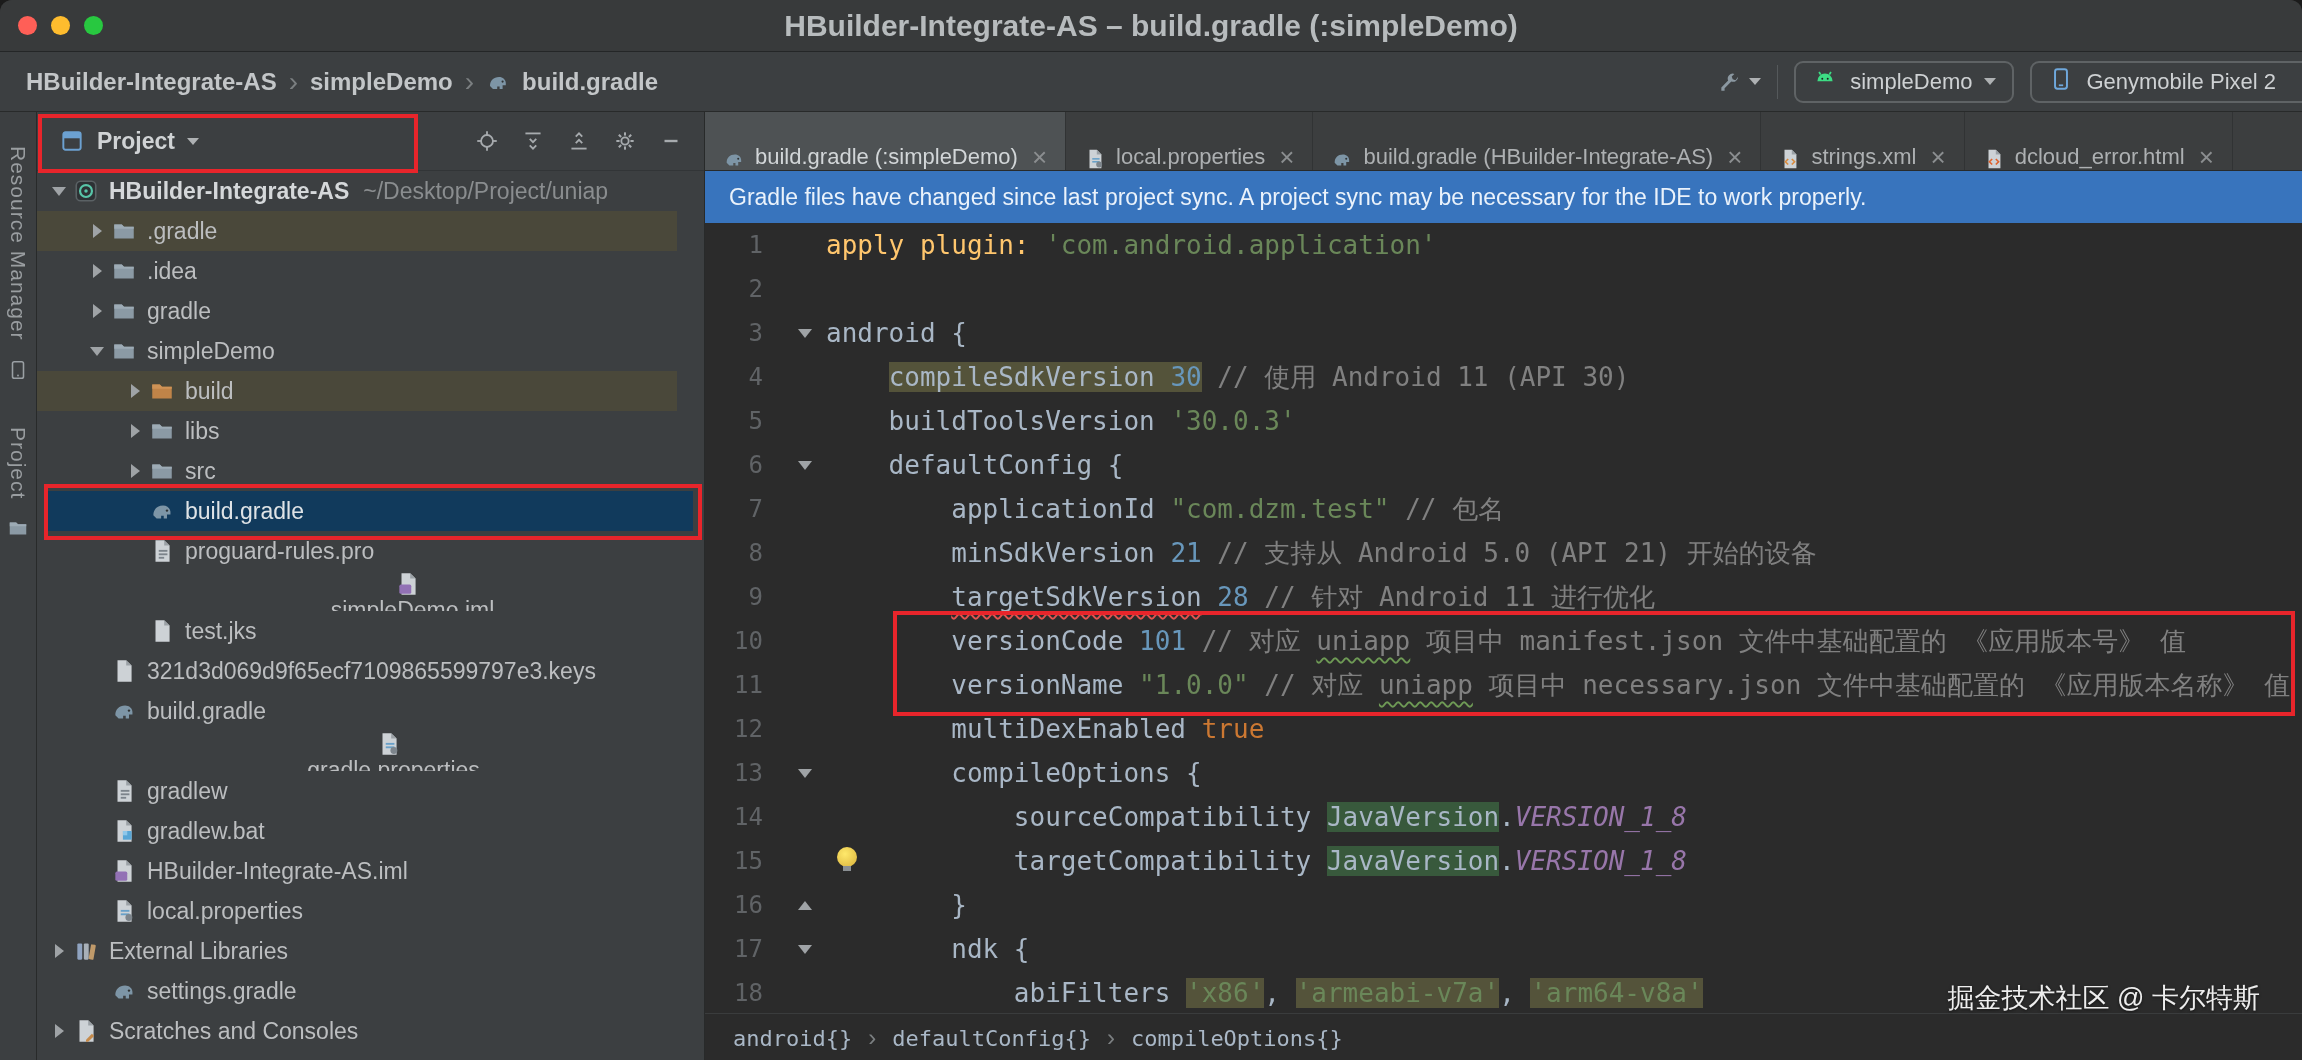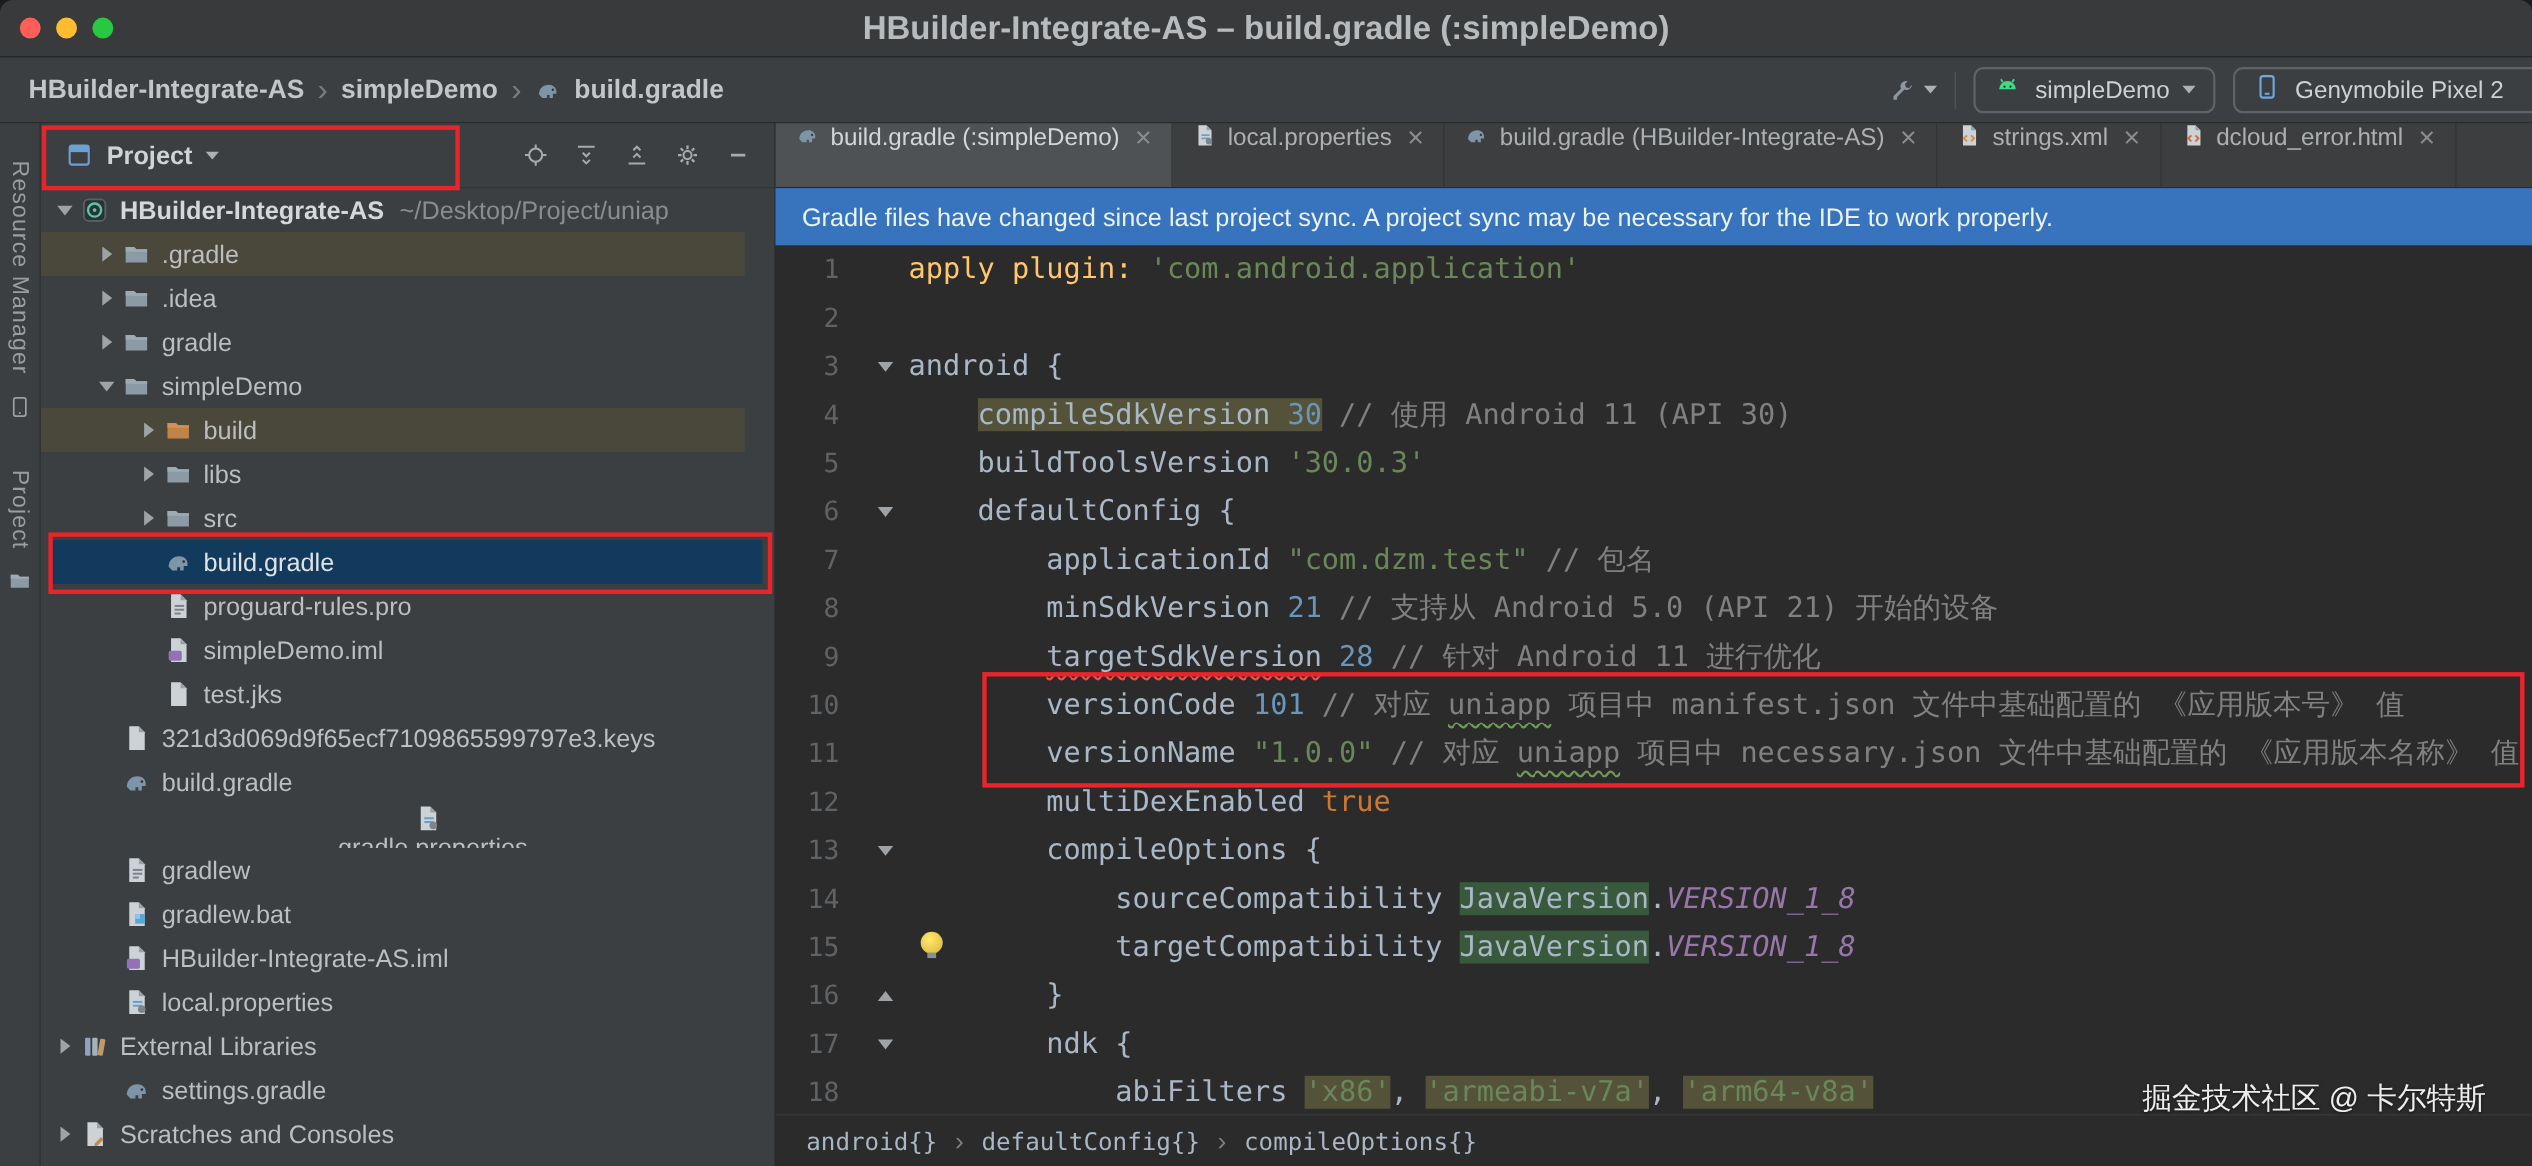--- a/index.html
+++ b/index.html
@@ -48,21 +48,21 @@
   .arrow{width:28px;display:inline-flex;justify-content:center;flex:none;}
   .ticon{margin-right:10px;}
   .lbl.bold{font-weight:bold;color:#d5d8da;}
   .suffix{color:#8a8d8f;margin-left:14px;}
   .tri-r{width:0;height:0;border-top:7px solid transparent;border-bottom:7px solid transparent;border-left:9px solid #9fa3a6;}
   .tri-d{width:0;height:0;border-left:7px solid transparent;border-right:7px solid transparent;border-top:9px solid #9fa3a6;}
   .tri-u{width:0;height:0;border-left:7px solid transparent;border-right:7px solid transparent;border-bottom:9px solid #9fa3a6;}
   
   .editor{flex:1;display:flex;flex-direction:column;background:var(--editor-bg,#2b2b2b);min-width:0;position:relative;}
   .tabs{height:58px;flex:none;background:#3c3e3f;display:flex;align-items:stretch;border-bottom:1px solid #282a2a;overflow:hidden;}
-  .tab{display:flex;align-items:flex-start;gap:10px;padding:0 18px;font-size:22px;color:#adb0b2;
+  .tab{display:flex;align-items:flex-end;gap:10px;padding:0 18px;font-size:22px;color:#adb0b2;
     border-right:1px solid #313334;white-space:nowrap;}
   .tab.active{background:var(--tab-active-bg,#4e5254);color:#d2d6d8;}
   .tab .close{color:#8b8e90;font-size:26px;margin-left:4px;line-height:1;}
   .banner{height:52px;flex:none;background:var(--banner-bg,#3874bd);color:var(--banner-fg,#eaf2fb);
     display:flex;align-items:center;padding:0 24px;font-size:23px;}
   .code{flex:1;position:relative;font-family:"DejaVu Sans Mono",monospace;font-size:26px;overflow:hidden;}
   .line{height:44px;line-height:44px;position:relative;white-space:pre;}
   .ln{position:absolute;left:0;top:0;width:58px;text-align:right;color:#606366;font-size:24px;}
   .fold{position:absolute;left:86px;top:0;height:44px;width:28px;display:flex;align-items:center;justify-content:center;}
   .bulb{position:absolute;left:132px;top:8px;width:20px;height:20px;border-radius:50%;
@@ -359,21 +359,21 @@
                 <path d="M14 2l5 5h-5z" fill="#9ba1a6"></path>
                 <g fill="#7c848b">
                   <rect x="9" y="11" width="8" height="1.7"></rect>
                   <rect x="9" y="14.2" width="8" height="1.7"></rect>
                   <rect x="9" y="17.4" width="5" height="1.7"></rect>
                 </g>
               </svg>
             </span>
             <span class="lbl">proguard-rules.pro</span>
           </div>
-          <div class="trow" style="padding-left: 84px;">
+          <div class="trow" style="padding-left: 84px; flex-direction: column;">
             <span class="arrow"></span>
             <span class="icon ticon" style="height: 26px; width: 26px;">
               <svg viewBox="0 0 24 24">
                 <path d="M6 2h8l5 5v15H6z" fill="#cdd2d6"></path>
                 <path d="M14 2l5 5h-5z" fill="#9ba1a6"></path>
                 <rect x="4" y="12.5" width="11" height="8.5" rx="1.5" fill="#9271b5"></rect>
               </svg>
             </span>
             <span class="lbl">simpleDemo.iml</span>
           </div>

